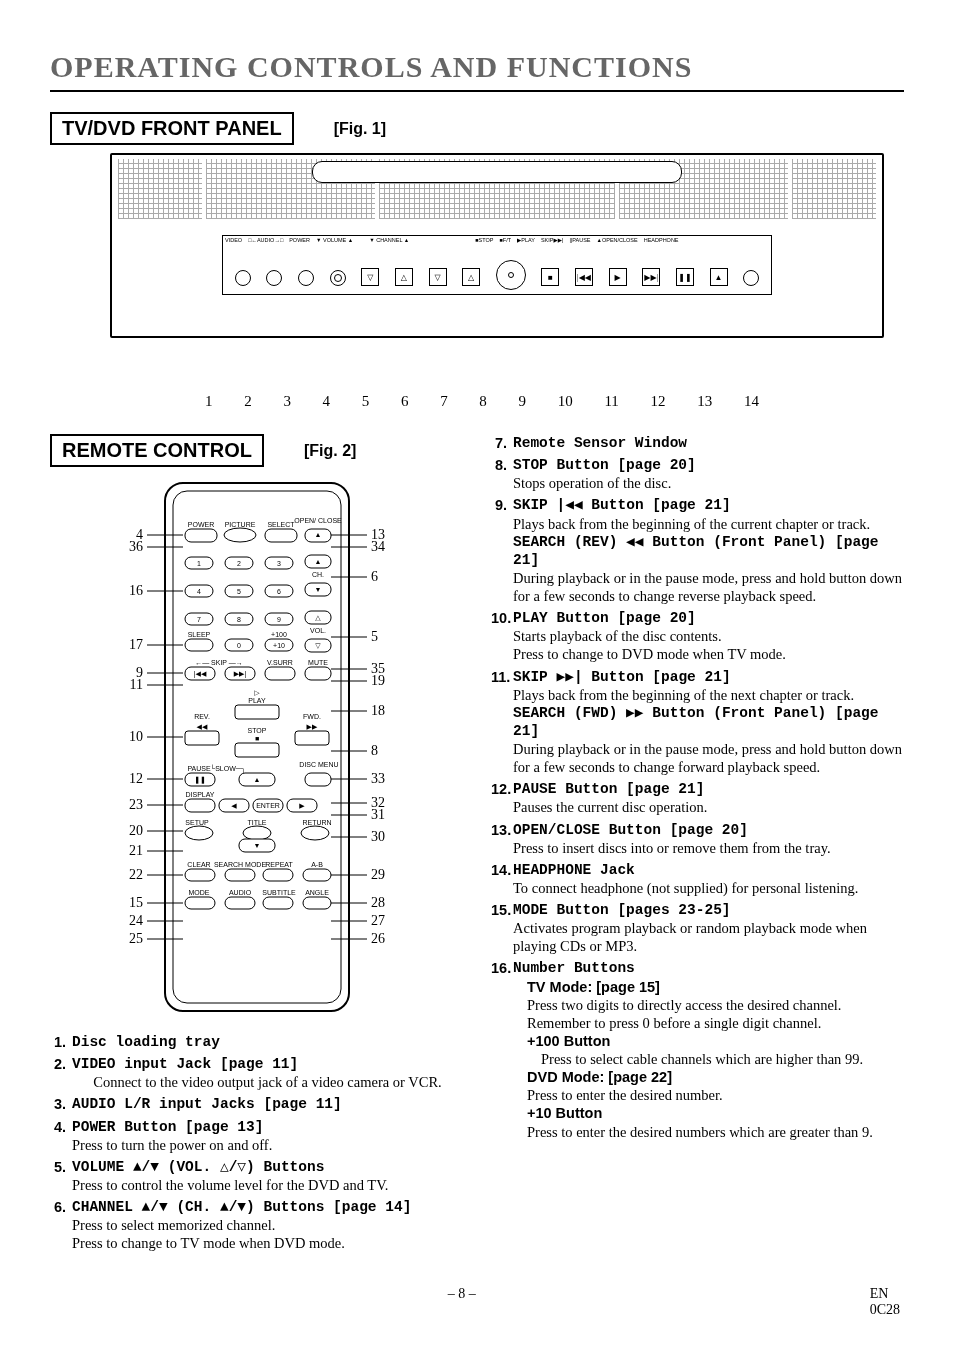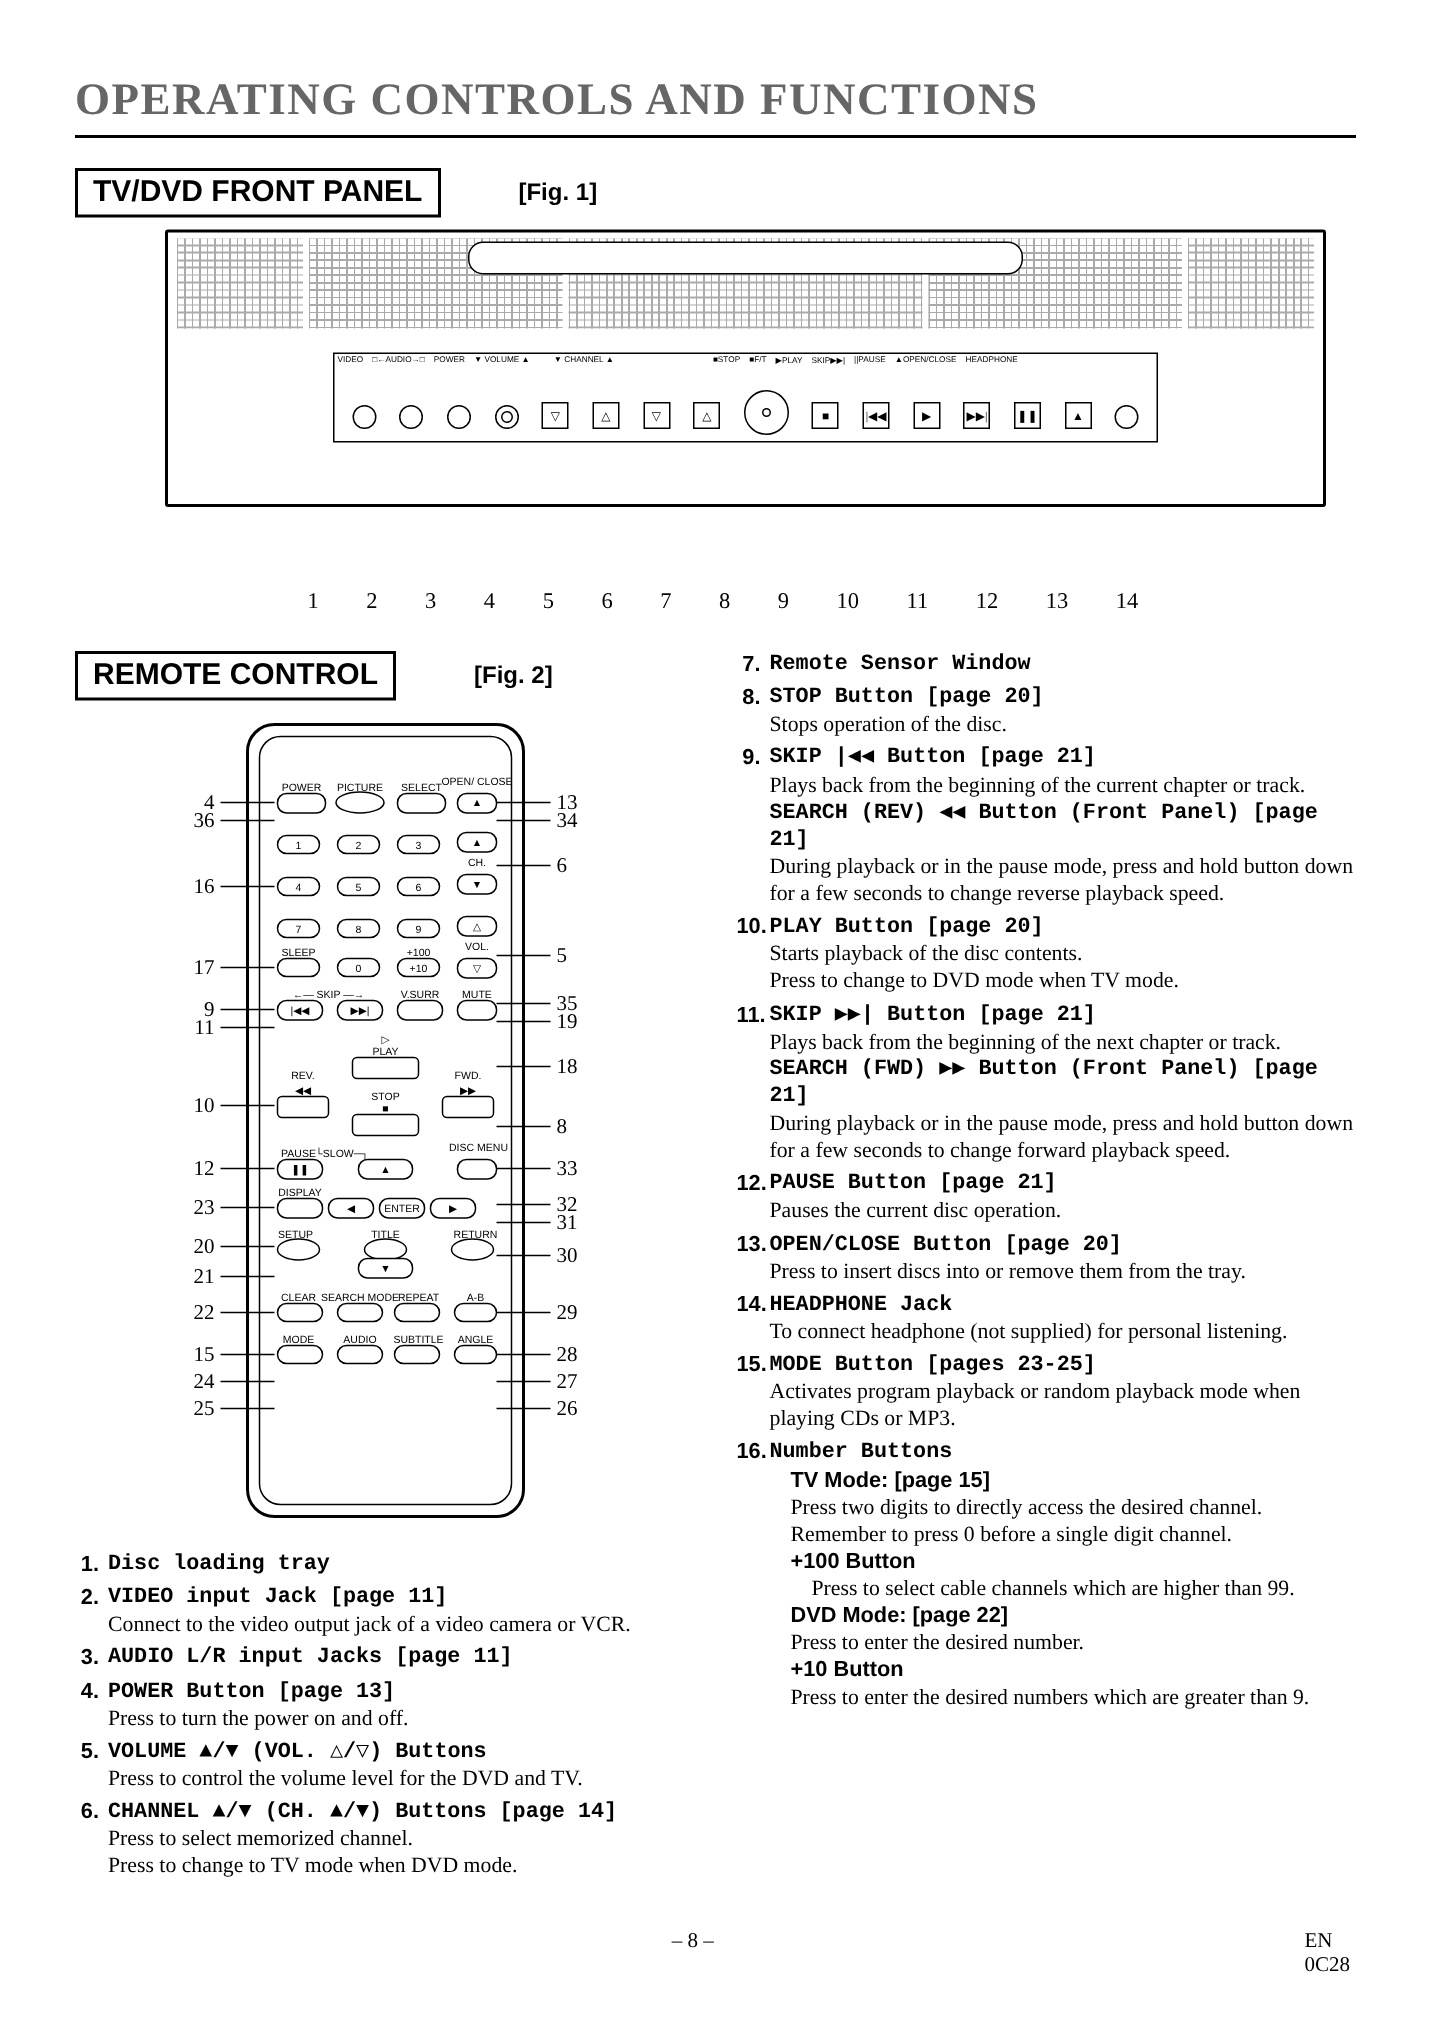--- a/index.html
+++ b/index.html
@@ -16,21 +16,20 @@
     font-weight: bold;
     letter-spacing: 1px;
     padding-bottom: 6px;
     border-bottom: 2px solid #000;
     margin-bottom: 20px;
     color: #666;
   }
   .section-header {
     display: flex;
     align-items: center;
-    gap: 12px;
     margin-bottom: 8px;
   }
   .box-heading {
     font-family: Helvetica, Arial, sans-serif;
     font-weight: bold;
     font-size: 20px;
     border: 2px solid #000;
     padding: 3px 10px;
     display: inline-block;
   }
@@ -441,21 +440,21 @@
         <div class="desc-item">
           <div class="desc-num">1.</div>
           <div class="desc-body">
             <div class="desc-title">Disc loading tray</div>
           </div>
         </div>
         <div class="desc-item">
           <div class="desc-num">2.</div>
           <div class="desc-body">
             <div class="desc-title">VIDEO input Jack [page 11]</div>
-            <div class="desc-text" style="white-space: pre-line;">Connect to the video output jack of a video camera or VCR.</div>
+            <div class="desc-text" style="white-space: pre-line; text-align: center;">Connect to the video output jack of a video camera or VCR.</div>
           </div>
         </div>
         <div class="desc-item">
           <div class="desc-num">3.</div>
           <div class="desc-body">
             <div class="desc-title">AUDIO L/R input Jacks [page 11]</div>
           </div>
         </div>
         <div class="desc-item">
           <div class="desc-num">4.</div>

